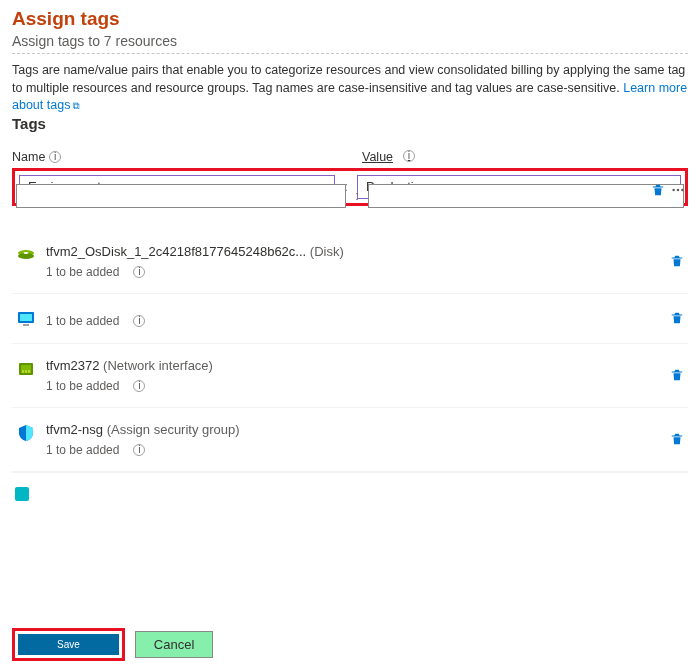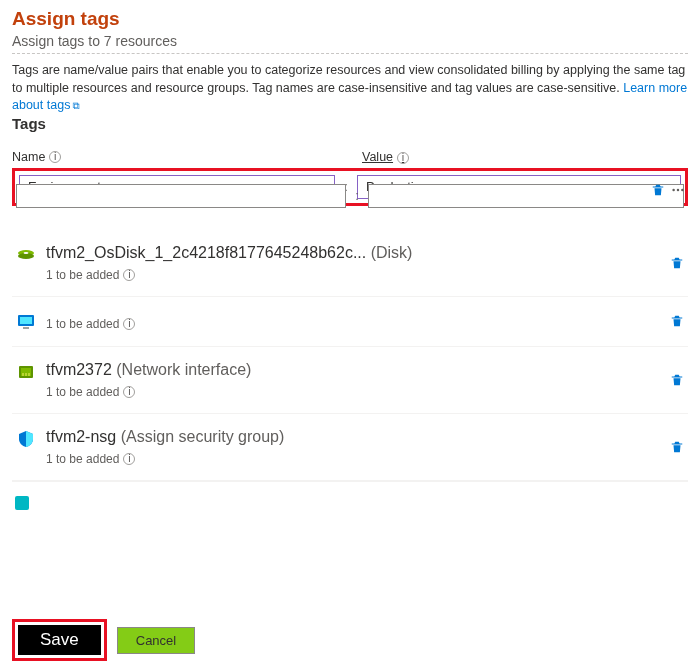--- a/index.html
+++ b/index.html
@@ -15,44 +15,44 @@
     .panel { padding: 8px 12px 0 12px; }
     .title { font-size: 19px; font-weight: 600; color: #c2410c; }
     .subtitle { font-size: 14px; color: #605e5c; margin-top: 3px; border-bottom: 1px dashed #c8c6c4; padding-bottom: 4px; }
     .description { font-size: 12.5px; color: #323130; margin-top: 8px; line-height: 1.4; }
     .link { color: #0078d4; text-decoration: none; }
     .ext-icon { font-size: 10px; margin-left: 2px; }
     .section-header { font-size: 15px; font-weight: 600; }
     .tag-labels { display: flex; margin-top: 18px; gap: 8px; align-items: center; }
     .tag-label-name { width: 320px; font-size: 12.5px; display:flex; align-items:center; gap:4px;}
     .tag-label-sep { width: 14px; }
-    .tag-label-value { flex: 1; font-size: 12.5px; display:flex; align-items:flex-end; gap:4px;text-decoration:underline;}
+    .tag-label-value { flex: 1; font-size: 12.5px; display:flex; align-items:flex-start; gap:10px;text-decoration:underline;}
     .info-icon { font-size: 11px; color: #605e5c; border:1px solid #a19f9d; border-radius:50%; width:12px; height:12px; display:inline-flex; align-items:center; justify-content:center; line-height:1;}
     .tag-row-highlight { border: 3px solid #e81123; padding: 4px; margin-top: 4px; display: flex; align-items: center; gap: 6px; }
     .tag-row { margin-top: 6px; display: flex; align-items: center; gap: 6px; padding: 0 4px;}
     .tag-input { height: 24px; border: 1px solid #8a8886; padding: 0 8px; font-size: 13px; background:#fff; color:#323130; }
     .tag-input.filled { border: 1px solid #8661c5; }
     .tag-input-name { width: 316px; }
     .tag-input-value { flex: 1; }
     .colon { width: 10px; text-align: center; color:#605e5c;}
     .icon-btn { width:20px; height:20px; display:flex; align-items:center; justify-content:center; cursor:pointer; color:#0078d4; }
     .icon-btn.muted { color:#605e5c; }
     .resources-section { margin-top: 22px; }
     .resource-list { margin-top: 12px; }
     .resource-item { display:flex; align-items:flex-start; padding: 14px 4px; border-bottom: 1px solid #f3f2f1; gap: 10px; position:relative;}
     .resource-icon { width: 20px; height: 20px; flex-shrink: 0; margin-top:1px;}
     .resource-body { flex:1; }
-    .resource-name-row { font-size:16px; color:#323130; }
+    .resource-name-row { font-size:13px; color:#323130; }
     .resource-type { color:#605e5c; }
-    .resource-sub { font-size:12px; color:#605e5c; margin-top:6px; display:flex; align-items:center; gap:4px;}
+    .resource-sub { font-size:12px; color:#605e5c; margin-top:6px; display:flex; align-items:center; gap:14px;}
     .resource-delete { color:#0078d4; cursor:pointer; align-self:center; }
     .footer { position:absolute; bottom: 8px; left: 12px; display:flex; gap:10px; align-items:center; }
     .save-wrap { border: 3px solid #e81123; padding:3px; }
-    .btn-primary { background:#000000; color:#fff; border:none; padding: 5px 22px; font-size:17px; cursor:pointer; }
-    .btn-secondary { background:#84cc16; color:#323130; border:1px solid #8a8886; padding: 5px 18px; font-size:13px; cursor:pointer; }
+    .btn-primary { background:#0369a1; color:#fff; border:none; padding: 5px 39px; font-size:10px; cursor:pointer; }
+    .btn-secondary { background:#86efac; color:#323130; border:1px solid #8a8886; padding: 5px 18px; font-size:13px; cursor:pointer; }
     .cutoff { border-top:1px solid #f3f2f1; height: 30px; overflow:hidden; padding-top:12px; display:flex; gap:10px; align-items:center;}
     svg { display:block; }
   </style>
 </head>
 <body>
 
 <div class="panel">
   <div class="title">Assign tags</div>
   <div class="subtitle">Assign tags to 7 resources</div>
   <div class="description">

